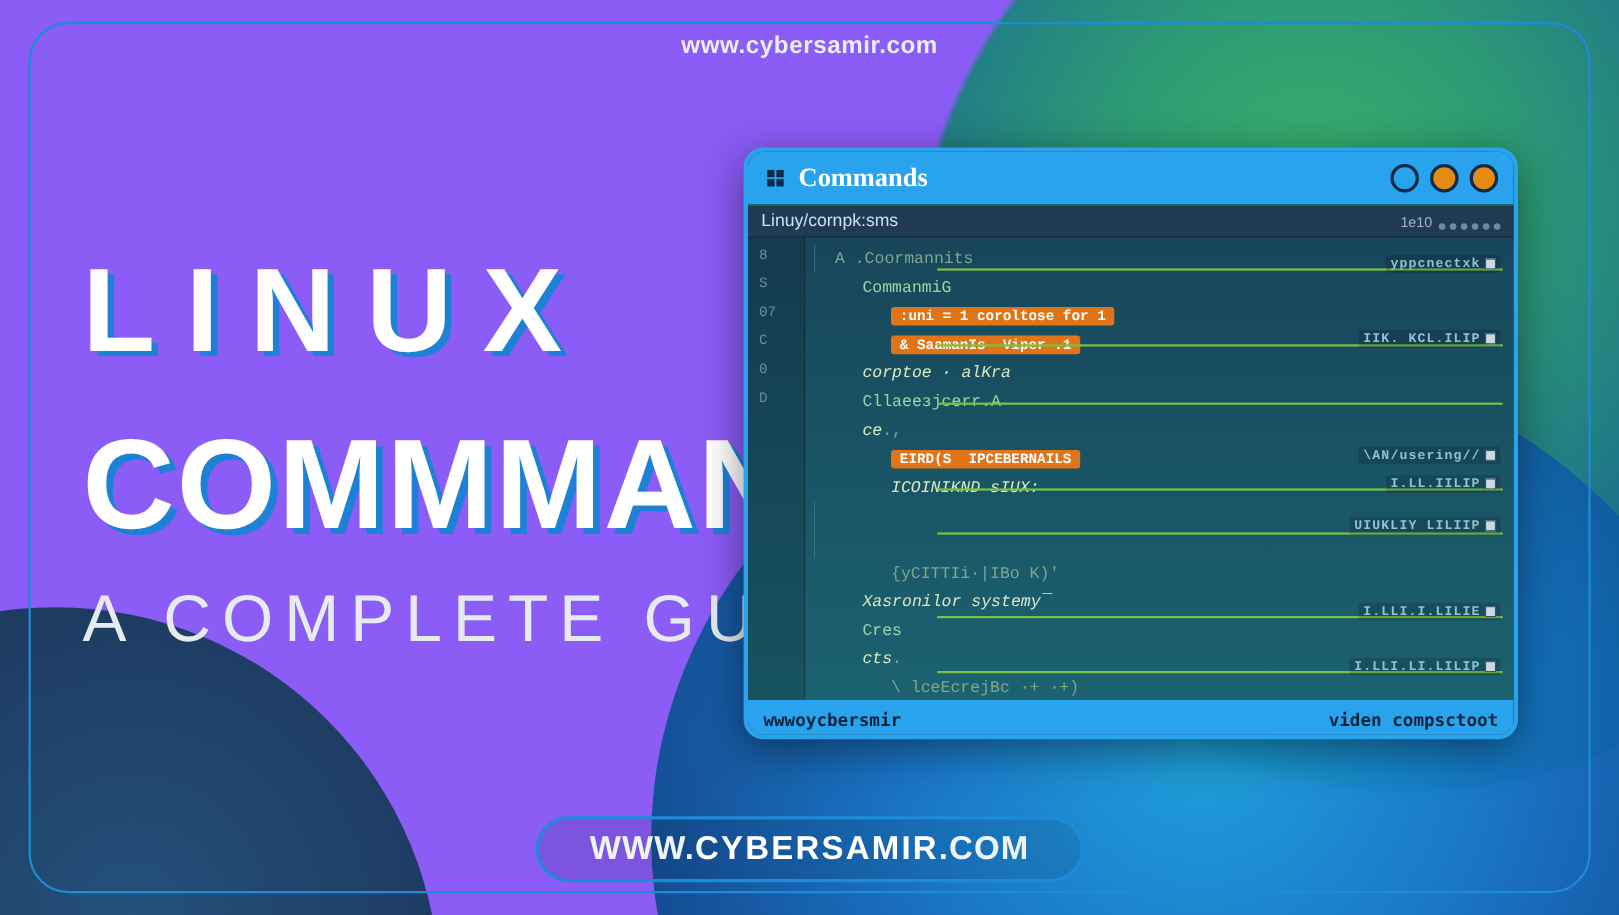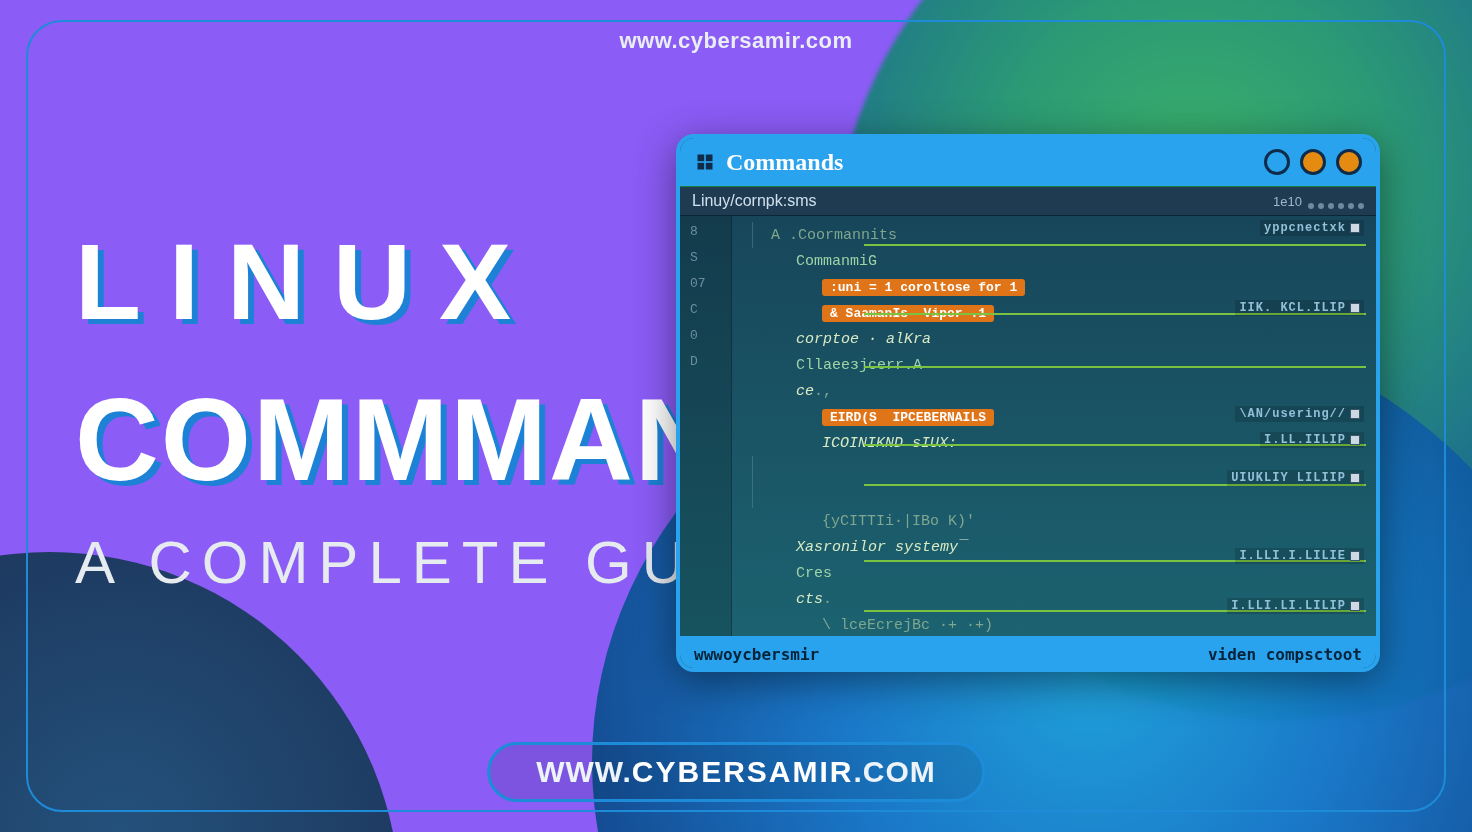--- a/index.html
+++ b/index.html
@@ -112,21 +112,21 @@
   }
   .gutter {
     width:52px; flex:none;
     background: rgba(0,0,0,.15);
     color:#6d8da1; font-size:13px; padding:8px 8px 0 10px;
     border-right:1px solid rgba(0,0,0,.25);
   }
   .gutter div { height:26px; }
   .code {
     position:relative; flex:1; padding:6px 10px 0 8px;
-    color:#cfe6d9; font-size:15px;margin-left:12px;
+    color:#cfe6d9; font-size:15px;
   }
   .line { position:relative; height:26px; display:flex; align-items:center; white-space:pre; }
   .ind1 { padding-left:18px; border-left:1px solid rgba(120,160,180,.35); }
   .ind2 { padding-left:44px; }
   .ind3 { padding-left:70px; }
   .kw   { color:#d8e9c4;font-style:italic; }
   .cm   { color:#7fa68e; }
   .fn   { color:#9ed3a6; }
 
   .hiA { background:#e07418; color:#fff; padding:1px 8px; border-radius:3px; font-weight:700; font-size:13px;}
@@ -227,21 +227,21 @@
           <div class="line ind2"><span class="fn">Cres</span></div>
           <div class="line ind2"><span class="kw">cts</span><span class="cm">.</span></div>
           <div class="line ind3"><span class="cm">\ lceEcrejBc ·+ ·+)</span></div>
           <div class="green-rule" style="top: 28px; left: 120px;"></div>
           <div class="green-rule" style="top: 97px; left: 120px;"></div>
           <div class="green-rule" style="top: 150px; left: 120px;"></div>
           <div class="green-rule" style="top: 228px; left: 120px;"></div>
           <div class="green-rule" style="top: 268px; left: 120px;"></div>
           <div class="green-rule" style="top: 344px; left: 120px;"></div>
           <div class="green-rule" style="top: 394px; left: 120px;"></div>
-          <div class="badge-r" style="top: 4px;">yppcnectxk<span class="sq"></span></div>
+          <div class="badge-r" style="top: 16px;">yppcnectxk<span class="sq"></span></div>
           <div class="badge-r" style="top: 84px;">IIK. KCL.ILIP<span class="sq"></span></div>
           <div class="badge-r" style="top: 190px;">\AN/usering//<span class="sq"></span></div>
           <div class="badge-r" style="top: 216px;">I.LL.IILIP<span class="sq"></span></div>
           <div class="badge-r" style="top: 254px;">UIUKLIY LILIIP<span class="sq"></span></div>
           <div class="badge-r" style="top: 332px;">I.LLI.I.LILIE<span class="sq"></span></div>
           <div class="badge-r" style="top: 382px;">I.LLI.LI.LILIP<span class="sq"></span></div>
         </div>
     </div>
 
     <div class="editor-status">

